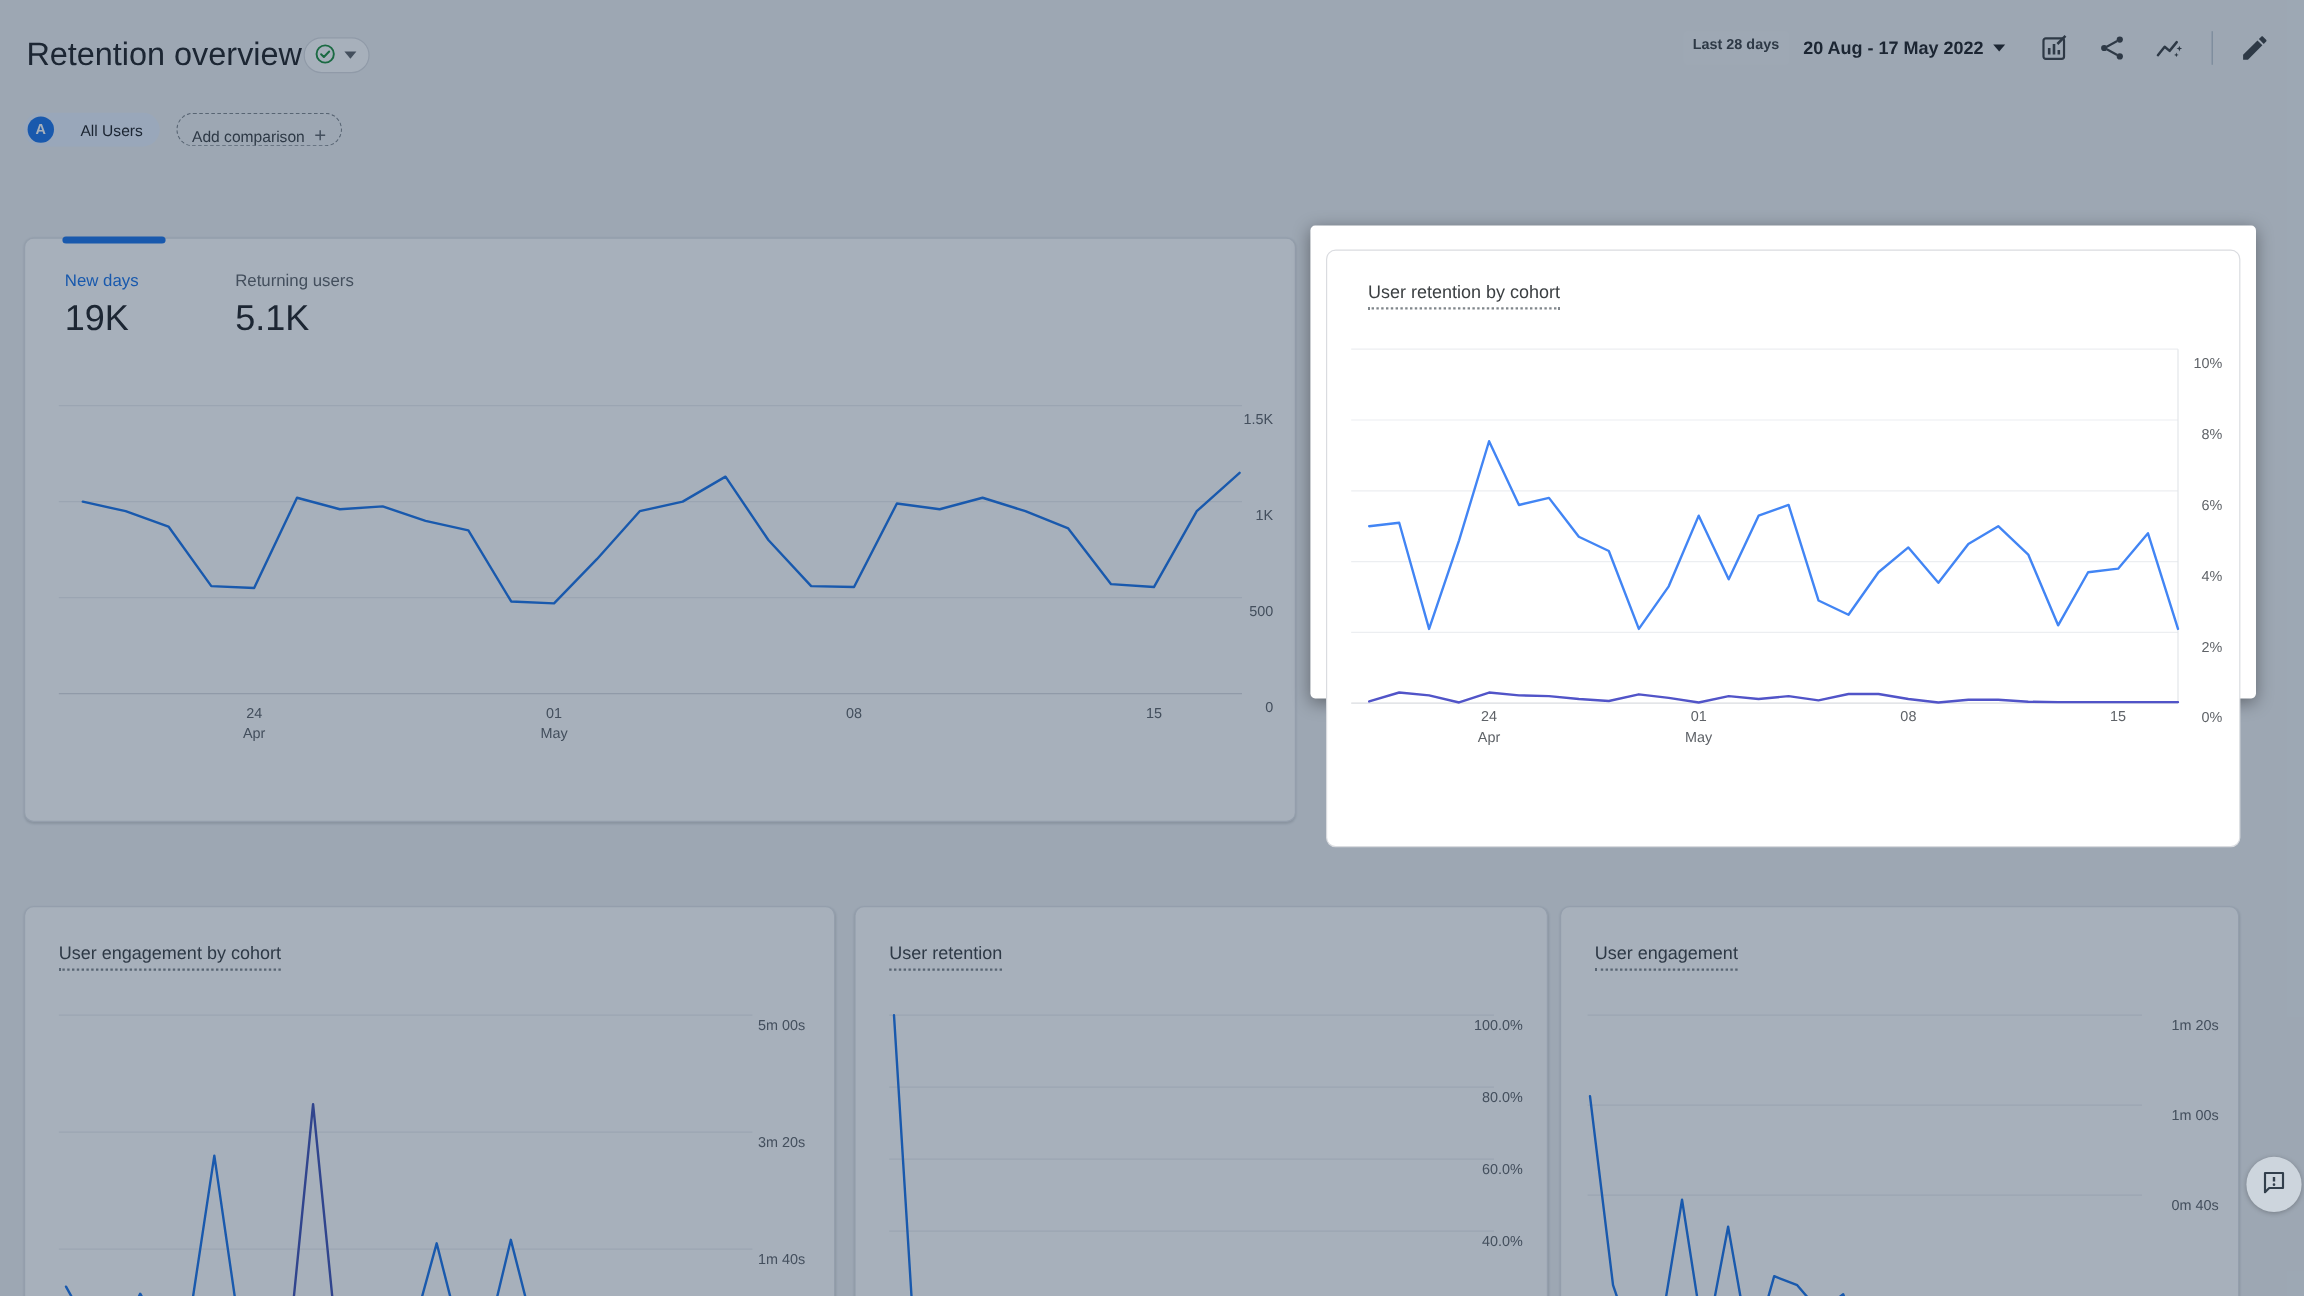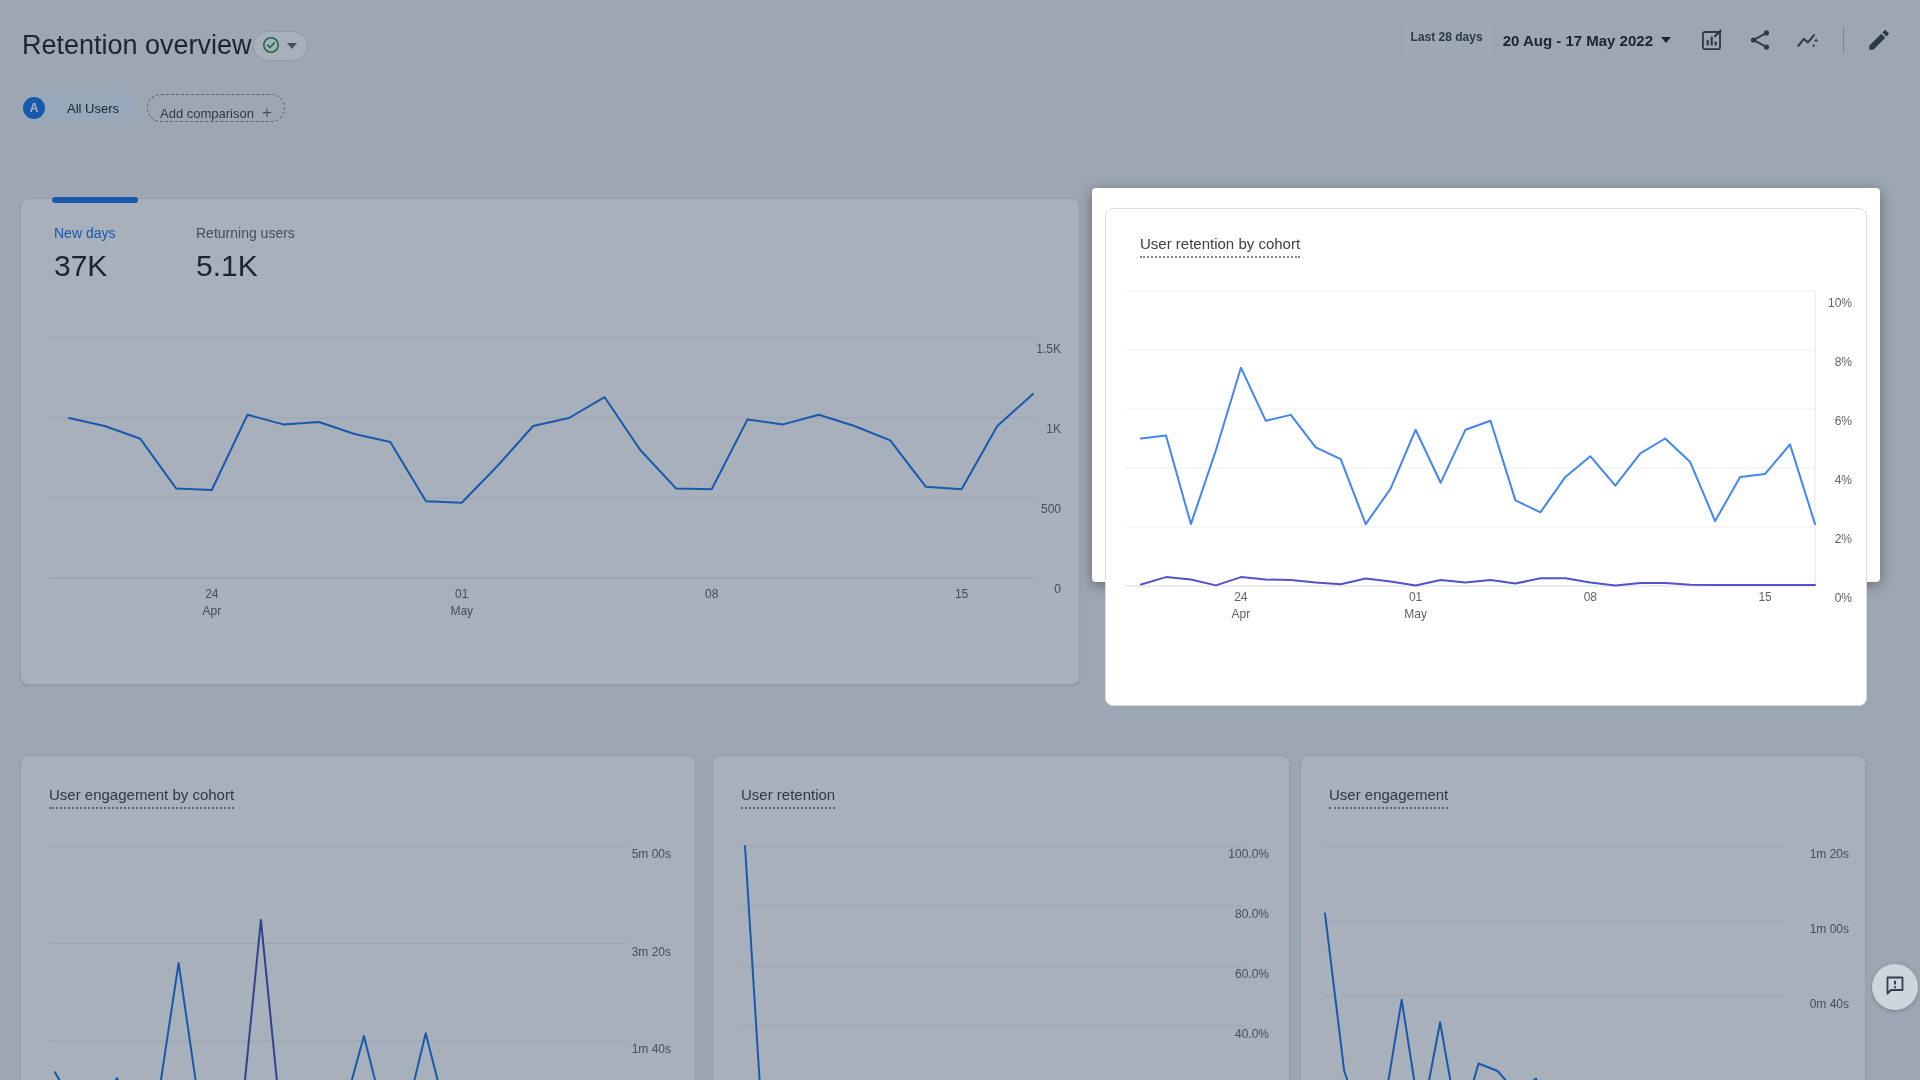--- a/index.html
+++ b/index.html
@@ -117,21 +117,21 @@
         <path d="M3 17.25V21h3.75L17.81 9.94l-3.75-3.75L3 17.25zM20.71 7.04c.39-.39.39-1.02 0-1.41l-2.34-2.34c-.39-.39-1.02-.39-1.41 0l-1.83 1.83 3.75 3.75 1.83-1.83z" fill="#3c4043"></path>
       </svg>
     </span>
   </div>
 </div>
 
 <div class="card" id="card-main">
   <div class="tab-indicator"></div>
   <div class="tab active" style="left:33px;">
     <div class="t-label">New days</div>
-    <div class="t-value">37K</div>
+    <div class="t-value">19K</div>
   </div>
   <div class="tab" style="left:175px;">
     <div class="t-label">Returning users</div>
     <div class="t-value">5.1K</div>
   </div>
   <svg class="chart-svg" width="1060" height="487">
       <line x1="28" y1="139" x2="1014" y2="139" stroke="#eceef1" stroke-width="1"></line>
       <text x="1040" y="154" text-anchor="end">1.5K</text>
       <line x1="28" y1="219" x2="1014" y2="219" stroke="#eceef1" stroke-width="1"></line>
       <text x="1040" y="234" text-anchor="end">1K</text>

